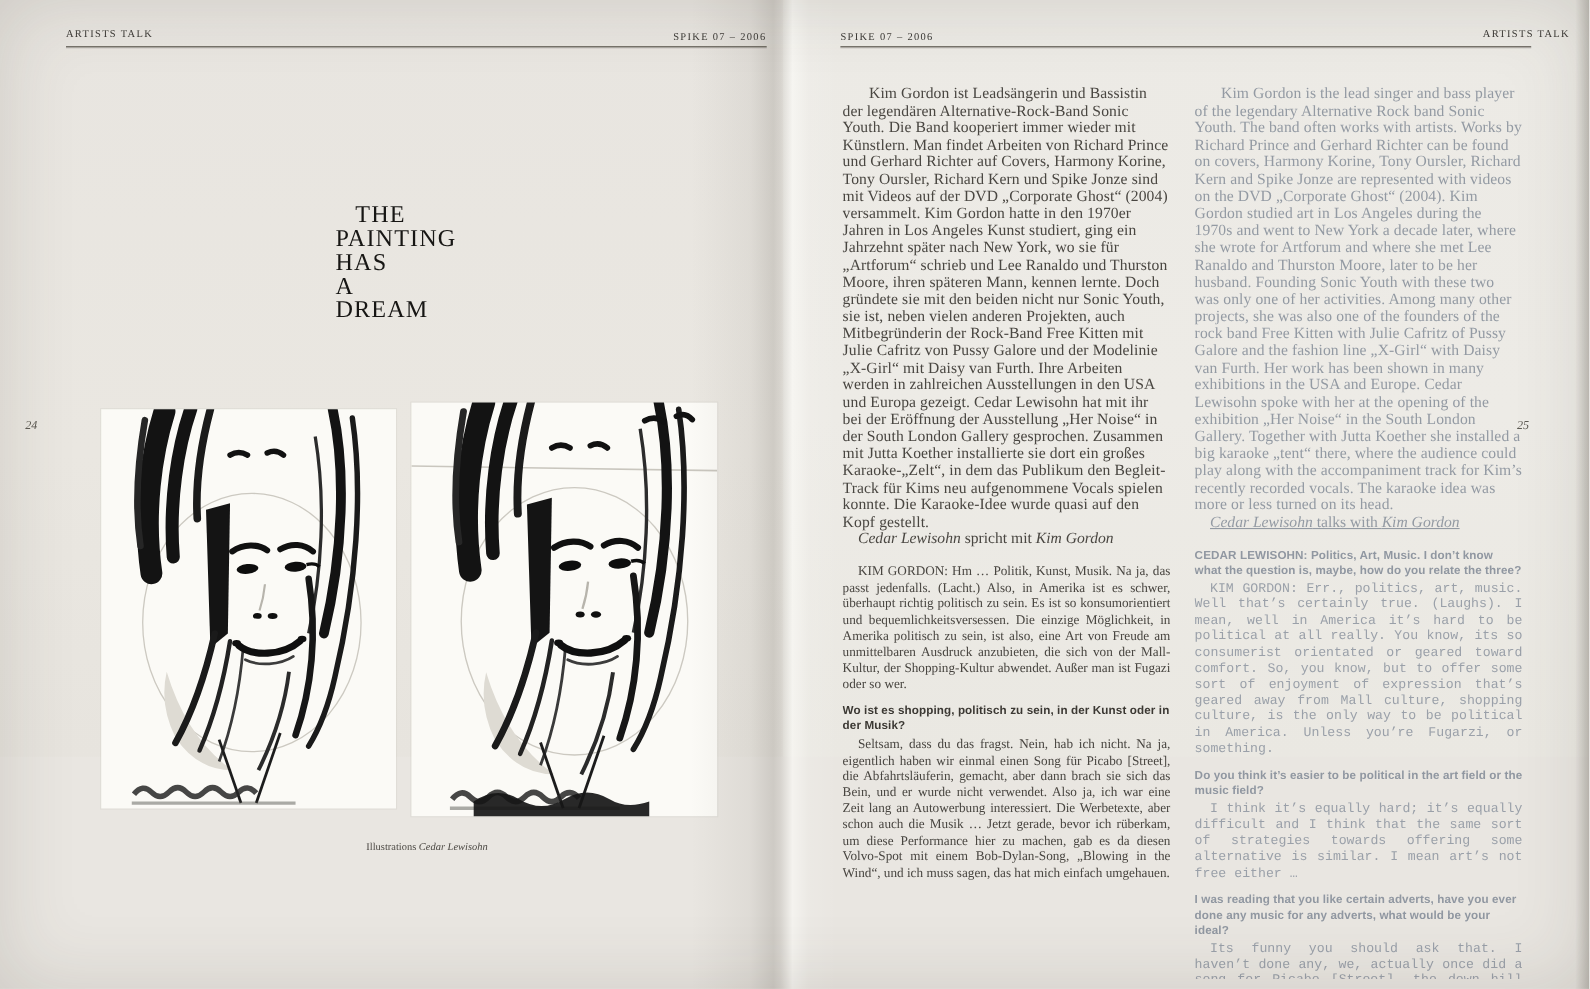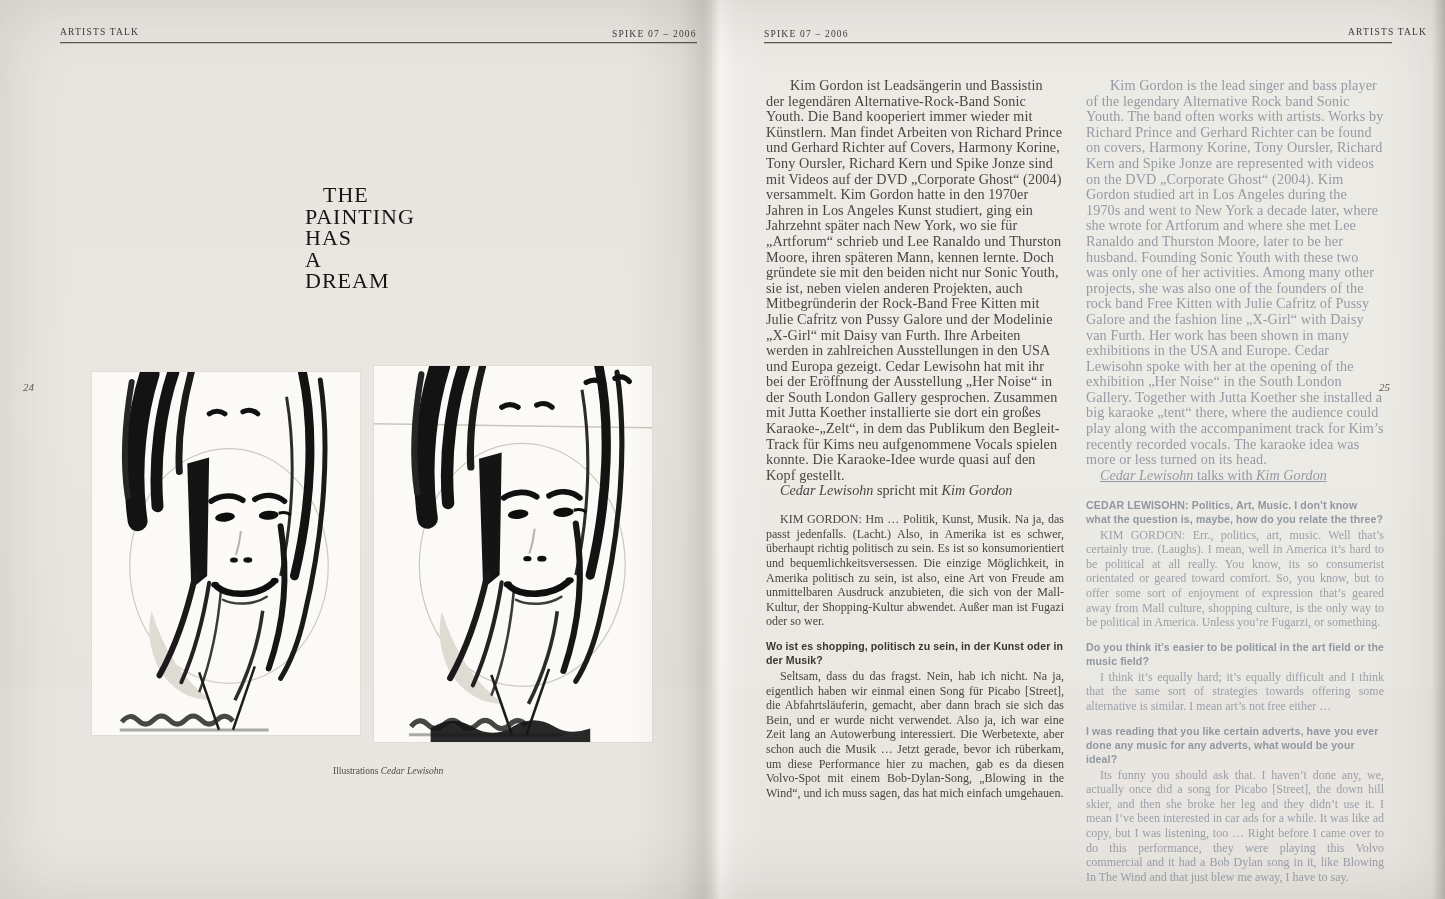--- a/index.html
+++ b/index.html
@@ -61,21 +61,21 @@
   .col-en .byline{color:#939aa3;text-decoration:underline;}
   .byline i{font-style:italic;}
   .qa{margin-top:13px;}
   .q{margin:10px 0 2px 0;font-family:"Liberation Sans",sans-serif;font-weight:bold;
     font-size:10.6px;line-height:14px;letter-spacing:0.1px;}
   .q:first-child{margin-top:14px;}
   .a{margin:0;font-size:12px;line-height:14.6px;text-align:justify;text-indent:14px;}
   .col-de .q{color:#3b3833;}
   .col-de .a{color:#484540;}
   .col-en .q{color:#9097a1;}
-  .col-en .a{color:#9aa0a9;}
+  .col-en .a{color:#9aa0a9;font-family:Liberation Mono, monospace;}
 </style>
 </head>
 <body>
 
 <div class="stage">
 
   <div class="page page-left">
     <span class="runhead strong" style="left:60px;">ARTISTS TALK</span>
     <span class="runhead faint" style="left:612px;top:29px;">SPIKE 07 – 2006</span>
     <div class="rule" style="left:60px;width:637px;"></div>

